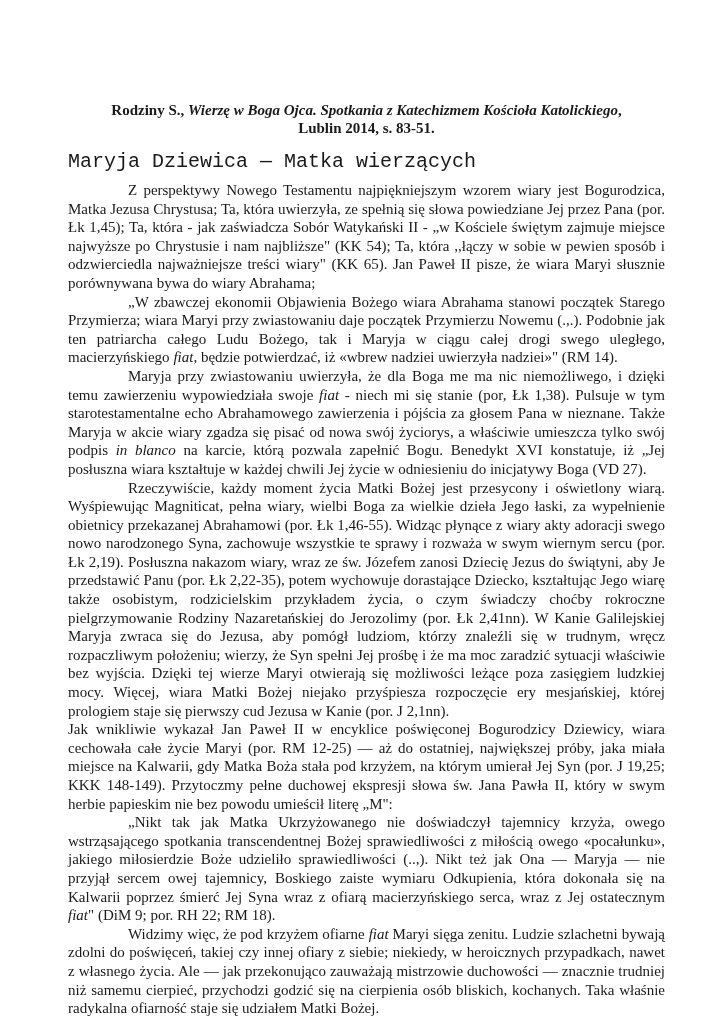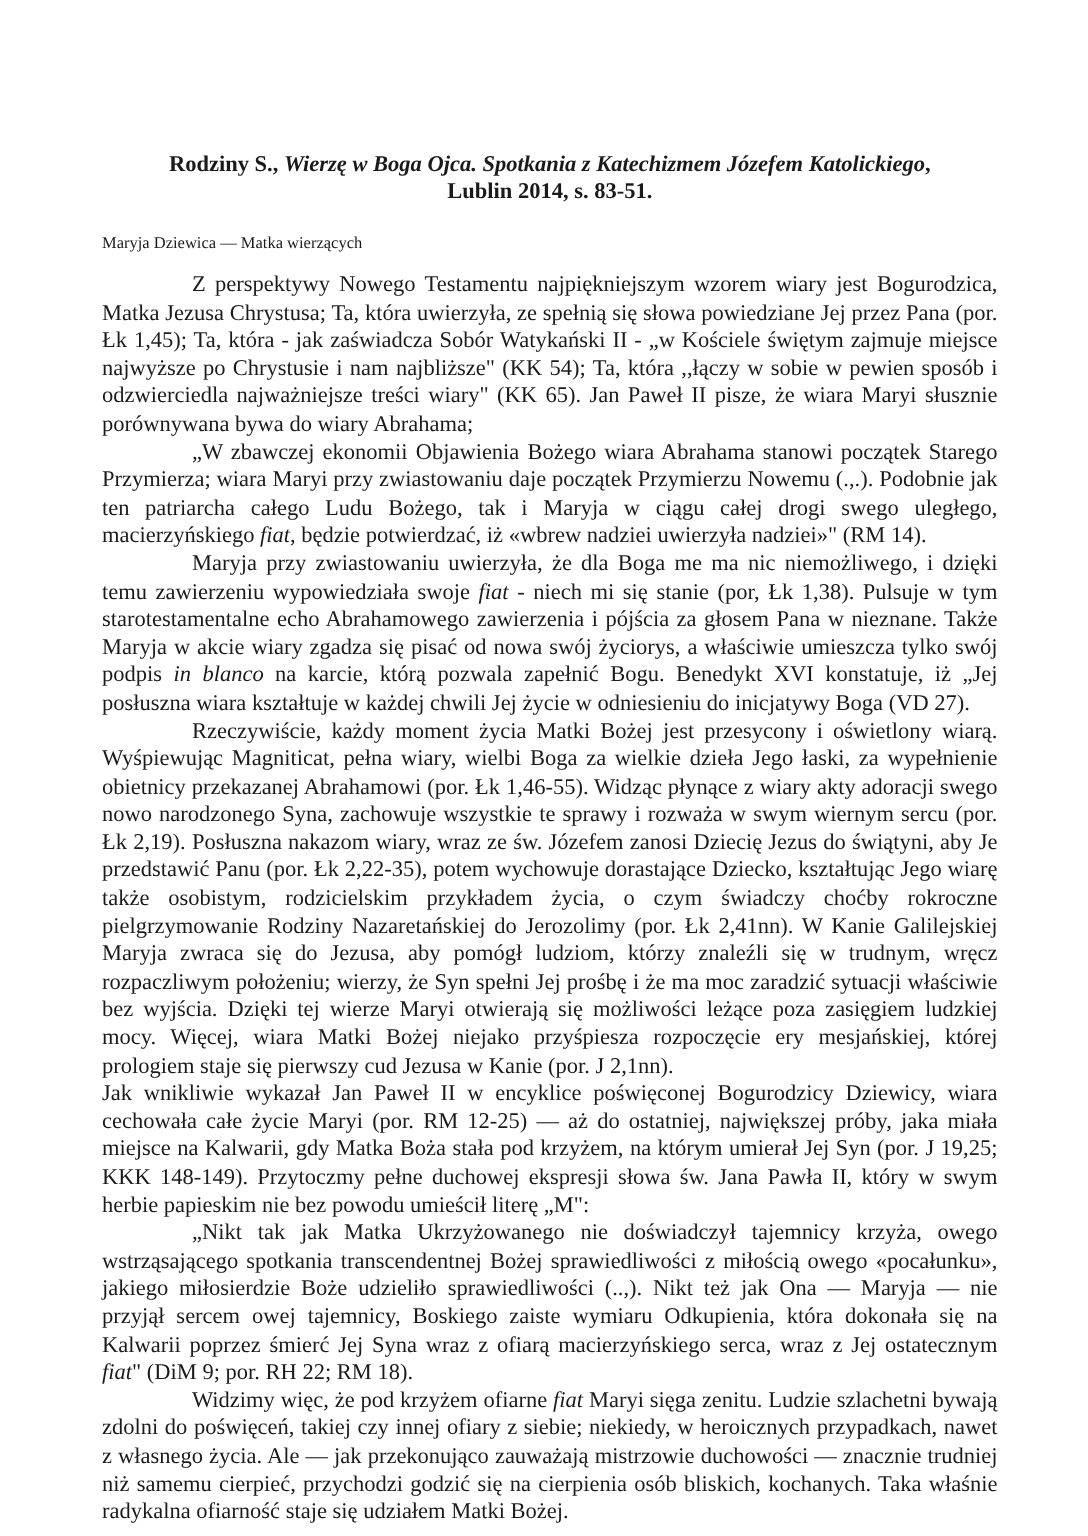--- a/index.html
+++ b/index.html
@@ -8,36 +8,36 @@
     font-family: "Liberation Serif", "DejaVu Serif", serif;
     color: #1a1a1a;
   }
   .page { position: absolute; left: 68px; top: 0; width: 597px; }
   .header {
     position: absolute; left: 0; top: 101px; width: 597px;
     text-align: center; font-weight: bold; font-size: 15px; line-height: 18px;
   }
   .header i { font-style: italic; }
   .section-title {
-    position: absolute; left: 0; top: 153px; font-size: 11px; line-height: 18px;
+    position: absolute; left: 0; top: 153px; font-size: 20px; line-height: 18px; font-family: Liberation Mono, monospace;
   }
   .body {
     position: absolute; left: 0; top: 181px; width: 597px;
     font-size: 15px; line-height: 18.6px; text-align: justify;
   }
   .body p { margin: 0; text-indent: 0; }
   .body p.indent { text-indent: 60px; }
   .body i { font-style: italic; }
 </style>
 </head>
 <body>
 
 <div class="page">
   <div class="header">
-    <span>Rodziny S., </span><i>Wierzę w Boga Ojca. Spotkania z Katechizmem Józefem Katolickiego</i><span>,</span><br>
+    <span>Rodziny S., </span><i>Wierzę w Boga Ojca. Spotkania z Katechizmem Kościoła Katolickiego</i><span>,</span><br>
     <span>Lublin 2014, s. 83-51.</span>
   </div>
 
   <div class="section-title">Maryja Dziewica — Matka wierzących</div>
 
   <div class="body" id="body">
     <p class="indent"><span>Z perspektywy Nowego Testamentu najpiękniejszym wzorem wiary jest Bogurodzica, Matka Jezusa Chrystusa; Ta, która uwierzyła, ze spełnią się słowa powiedziane Jej przez Pana (por. Łk 1,45); Ta, która - jak zaświadcza Sobór Watykański II - „w Kościele świętym zajmuje miejsce najwyższe po Chrystusie i nam najbliższe" (KK 54); Ta, która ,,łączy w sobie w pewien sposób i odzwierciedla najważniejsze treści wiary" (KK 65). Jan Paweł II pisze, że wiara Maryi słusznie porównywana bywa do wiary Abrahama;</span></p>
     <p class="indent"><span>„W zbawczej ekonomii Objawienia Bożego wiara Abrahama stanowi początek Starego Przymierza; wiara Maryi przy zwiastowaniu daje początek Przymierzu Nowemu (.,.). Podobnie jak ten patriarcha całego Ludu Bożego, tak i Maryja w ciągu całej drogi swego uległego, macierzyńskiego </span><i>fiat</i><span>, będzie potwierdzać, iż «wbrew nadziei uwierzyła nadziei»" (RM 14).</span></p>
     <p class="indent"><span>Maryja przy zwiastowaniu uwierzyła, że dla Boga me ma nic niemożliwego, i dzięki temu zawierzeniu wypowiedziała swoje </span><i>fiat</i><span> - niech mi się stanie (por, Łk 1,38). Pulsuje w tym starotestamentalne echo Abrahamowego zawierzenia i pójścia za głosem Pana w nieznane. Także Maryja w akcie wiary zgadza się pisać od nowa swój życiorys, a właściwie umieszcza tylko swój podpis </span><i>in blanco</i><span> na karcie, którą pozwala zapełnić Bogu. Benedykt XVI konstatuje, iż „Jej posłuszna wiara kształtuje w każdej chwili Jej życie w odniesieniu do inicjatywy Boga (VD 27).</span></p>
     <p class="indent"><span>Rzeczywiście, każdy moment życia Matki Bożej jest przesycony i oświetlony wiarą. Wyśpiewując Magniticat, pełna wiary, wielbi Boga za wielkie dzieła Jego łaski, za wypełnienie obietnicy przekazanej Abrahamowi (por. Łk 1,46-55). Widząc płynące z wiary akty adoracji swego nowo narodzonego Syna, zachowuje wszystkie te sprawy i rozważa w swym wiernym sercu (por. Łk 2,19). Posłuszna nakazom wiary, wraz ze św. Józefem zanosi Dziecię Jezus do świątyni, aby Je przedstawić Panu (por. Łk 2,22-35), potem wychowuje dorastające Dziecko, kształtując Jego wiarę także osobistym, rodzicielskim przykładem życia, o czym świadczy choćby rokroczne pielgrzymowanie Rodziny Nazaretańskiej do Jerozolimy (por. Łk 2,41nn). W Kanie Galilejskiej Maryja zwraca się do Jezusa, aby pomógł ludziom, którzy znaleźli się w trudnym, wręcz rozpaczliwym położeniu; wierzy, że Syn spełni Jej prośbę i że ma moc zaradzić sytuacji właściwie bez wyjścia. Dzięki tej wierze Maryi otwierają się możliwości leżące poza zasięgiem ludzkiej mocy. Więcej, wiara Matki Bożej niejako przyśpiesza rozpoczęcie ery mesjańskiej, której prologiem staje się pierwszy cud Jezusa w Kanie (por. J 2,1nn).</span></p>

